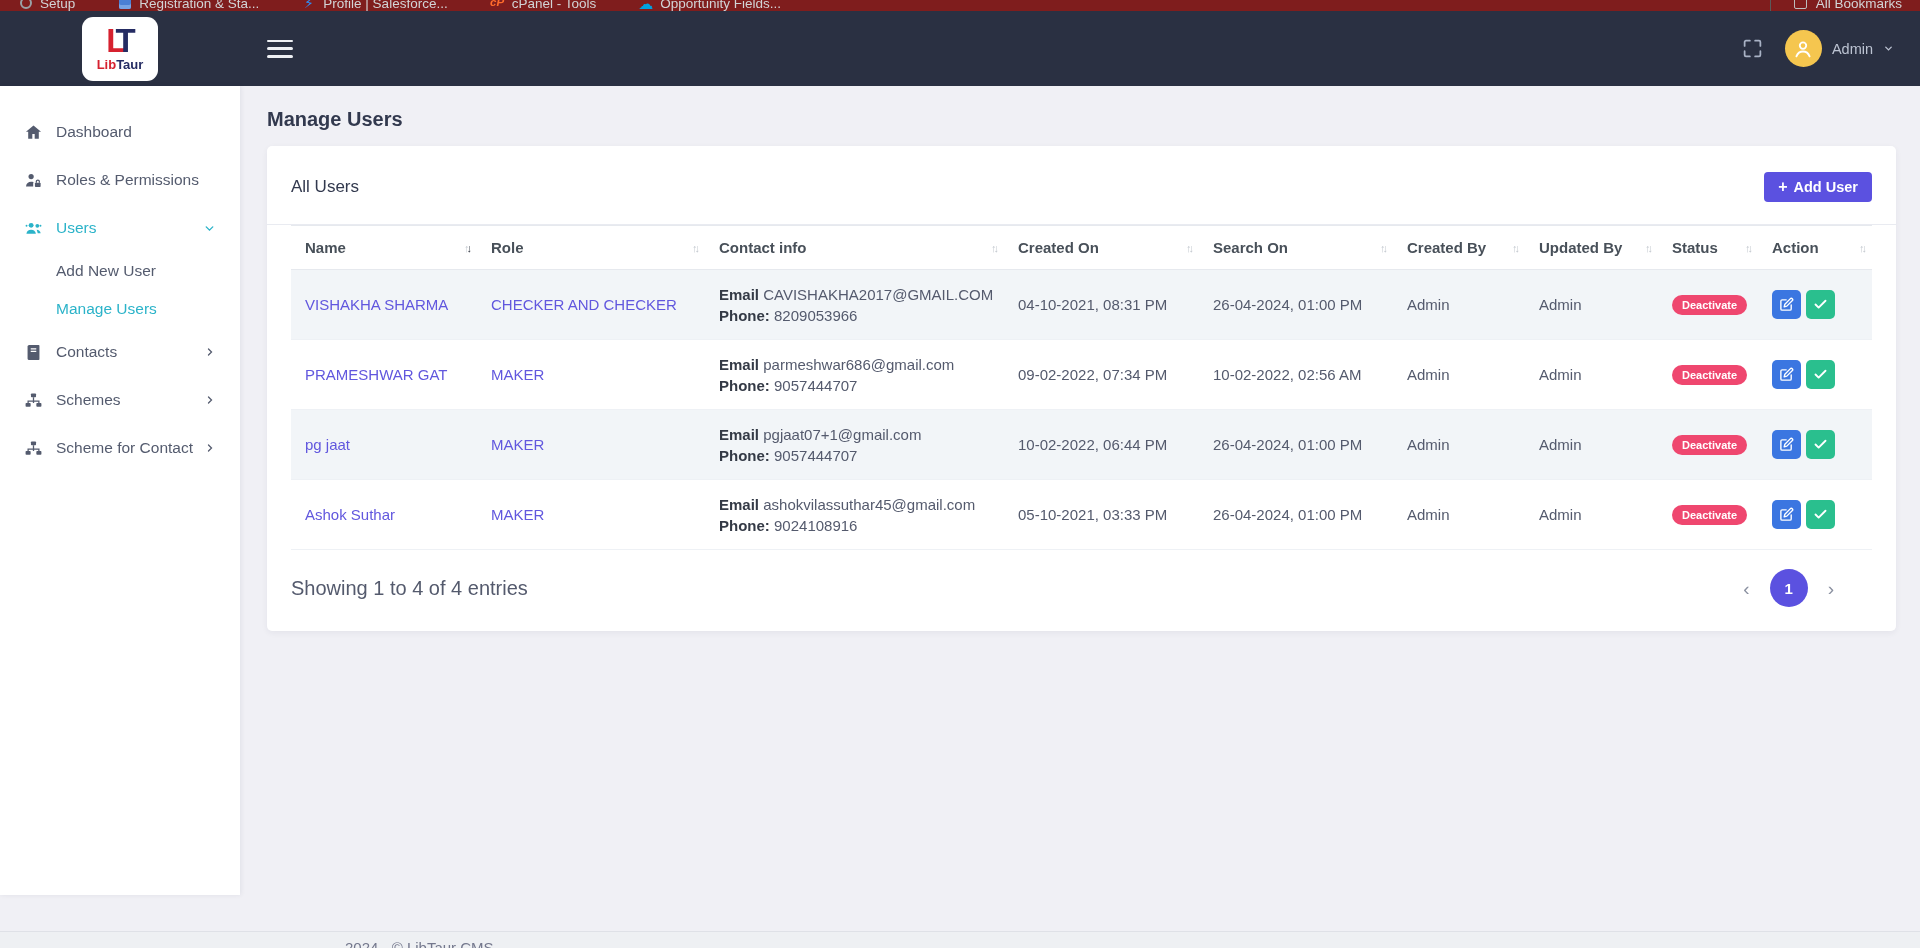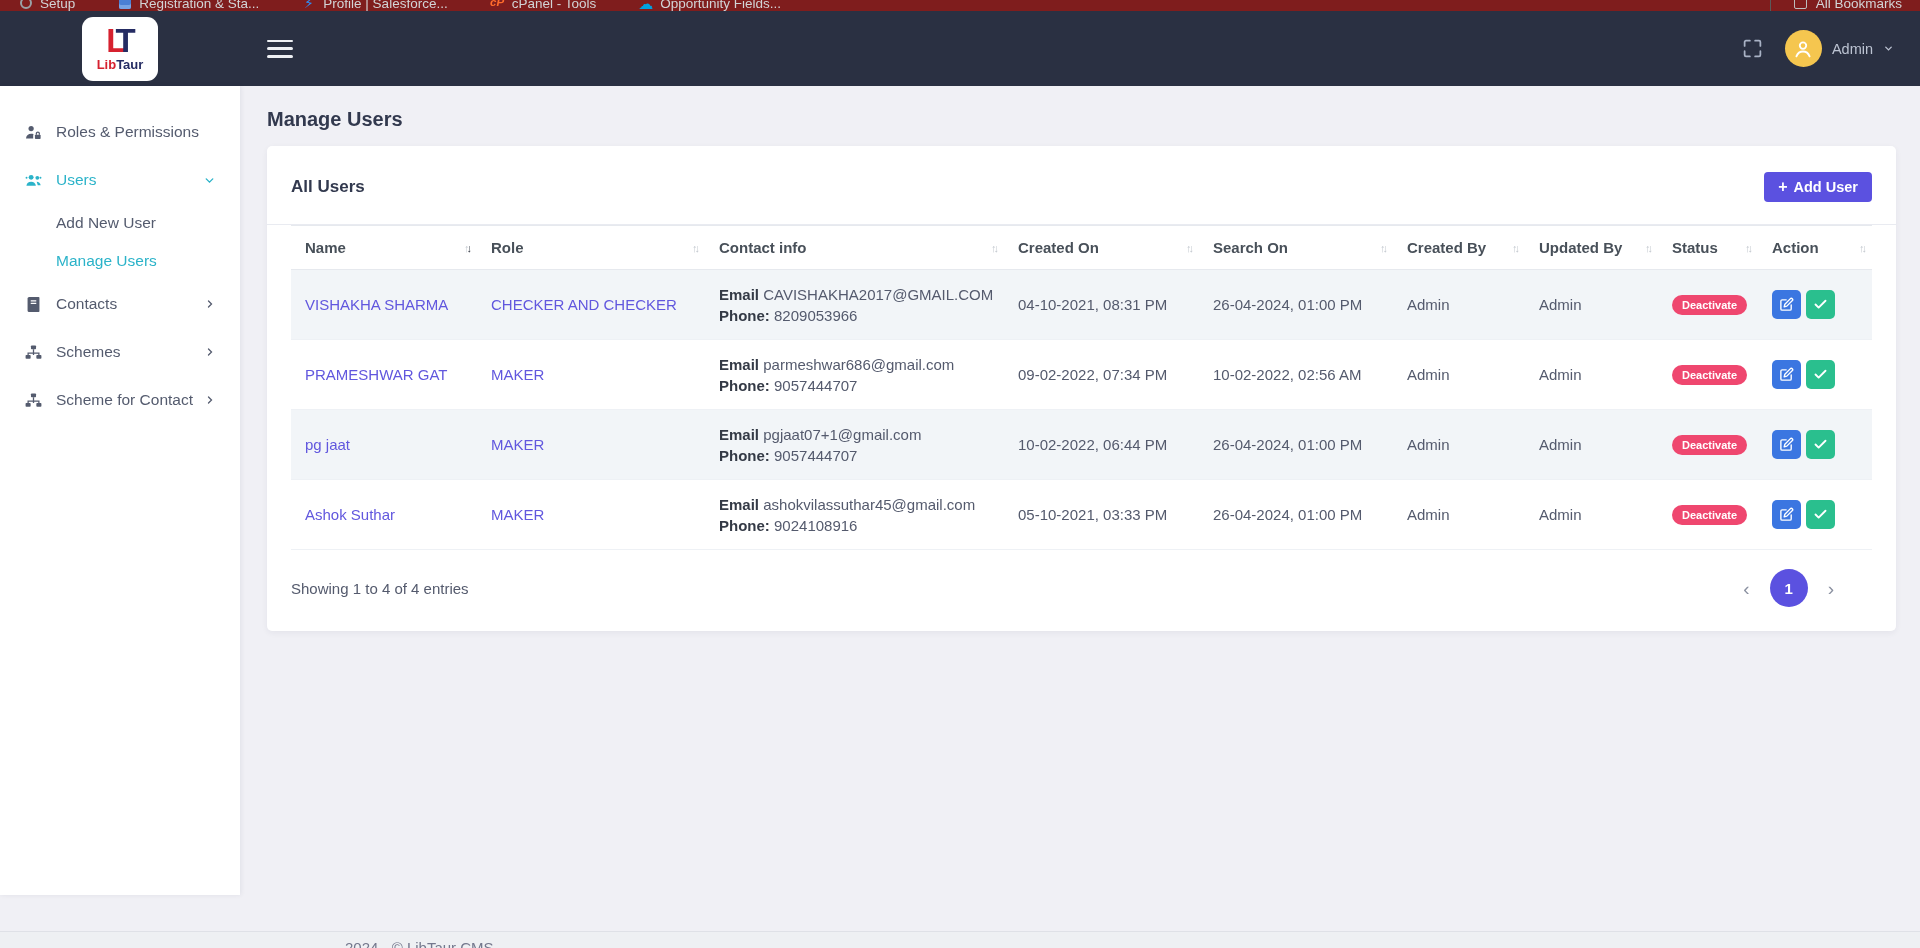--- a/index.html
+++ b/index.html
@@ -51,21 +51,21 @@
   .nav-item.active .nico svg { fill:#2bb3c9; }
   .nav-sub { display:flex; align-items:center; height:38px; padding-left:56px; color:#545b6e; font-size:15.5px; cursor:pointer; }
   .nav-sub.active { color:#2bb3c9; }
 
   .main { flex:1; padding:22px 24px 0 27px; }
   .page-title { font-size:20px; font-weight:700; color:#32394e; }
 
   
   .card { margin-top:15px; background:#fff; border-radius:5px; box-shadow:0 2px 6px rgba(30,40,60,0.06); padding:26px 24px 24px; }
   .card-head { display:flex; align-items:center; justify-content:space-between; }
-  .card-title { font-size:17px; font-weight:700; color:#32394e;text-align:right; }
+  .card-title { font-size:17px; font-weight:400; color:#32394e;text-align:right; }
   .btn-add { display:flex; align-items:center; gap:6px; background:#5b51e0; color:#fff; border:none; border-radius:4px; padding:7px 14px; font-size:14.5px; font-weight:600; cursor:pointer; font-family:inherit; }
   .btn-add .plus { font-size:16px; font-weight:700; line-height:1; }
   .card-divider { border:none; border-top:1px solid #e9ebf1; margin:22px -24px 0; }
 
   .controls { display:flex; align-items:center; justify-content:space-between; margin:18px 0 14px; }
   .ctl-left { display:flex; align-items:center; gap:9px; color:#545a6d; font-size:15px; }
   .pagesize { width:62px; height:31px; border:1px solid #ced4da; border-radius:4px; display:flex; align-items:center; justify-content:center; gap:9px; font-size:15px; color:#495057; cursor:pointer; background:#fff; }
   .stepper { display:flex; flex-direction:column; line-height:0.55; font-size:7.5px; color:#495057; }
   .ctl-right { display:flex; align-items:center; gap:9px; color:#545a6d; font-size:15px; }
   .search-input { width:174px; height:30px; border:1px solid #ced4da; border-radius:4px; padding:0 8px; font-size:14px; color:#495057; outline:none; font-family:inherit; background:#fff; }
@@ -80,21 +80,21 @@
   a.cell-link { color:#6157de; text-decoration:none; cursor:pointer; }
   .contact-line { line-height:21px; }
   .contact-line b { color:#343a46; font-weight:700; }
   .badge { display:inline-block; background:#ef476f; color:#fff; font-size:11px; font-weight:700; padding:4px 10px; border-radius:12px; cursor:pointer; }
   .actions { display:flex; gap:5px; }
   .abtn { width:29px; height:29px; border:none; border-radius:5px; display:flex; align-items:center; justify-content:center; cursor:pointer; }
   .abtn.edit { background:#3b76e1; }
   .abtn.check { background:#2abf8e; }
 
   .table-foot { display:flex; align-items:center; justify-content:space-between; margin-top:19px; }
-  .summary { font-size:15px; color:#545a6d; }
+  .summary { font-size:20px; color:#545a6d; }
   .pager { display:flex; align-items:center; gap:20px; margin-right:38px; }
   .pg-arrow { background:none; border:none; color:#8a90a0; font-size:19px; cursor:pointer; line-height:1; font-family:inherit; }
   .pg-num { width:38px; height:38px; border-radius:50%; background:#5b51e0; color:#fff; border:none; font-size:15px; font-weight:600; cursor:pointer; font-family:inherit; }
 
   
   .footer { position:absolute; left:0; right:0; bottom:0; height:17px; background:#eef0f3; border-top:1px solid #dfe1e7; overflow:visible; }
   .footer-text { position:absolute; left:345px; top:7px; font-size:15px; color:#74788d; white-space:nowrap; }
 </style>
 </head>
 <body>
@@ -166,20 +166,28 @@
       <span class="user-name">Admin</span>
       <svg width="11" height="11" viewBox="0 0 24 24" fill="none" stroke="#bcc3d2" stroke-width="3" stroke-linecap="round">
           <path d="m6 9 6 6 6-6"></path>
         </svg>
     </div>
   </header>
 
   <div class="app-body">
 
     <nav class="sidebar">
+      <div class="nav-item">
+        <span class="nico">
+            <svg width="19" height="19" viewBox="0 0 24 24">
+              <path d="M12 3 2.5 11h2.8v9h5.2v-6.2h3V20h5.2v-9h2.8z"></path>
+            </svg>
+          </span>
+        <span>Dashboard</span>
+      </div>
       <div class="nav-item">
         <span class="nico">
             <svg width="19" height="19" viewBox="0 0 24 24">
               <circle cx="9" cy="7" r="3.3"></circle>
               <path d="M2.5 19.5c.5-3.8 3-5.8 6.5-5.8 1.2 0 2.2.2 3.1.6-.3.5-.5 1.1-.5 1.7v3.5z"></path>
               <rect x="13.8" y="14.8" width="7.2" height="5.4" rx="1"></rect>
               <path d="M15.6 14.8v-1.5a1.9 1.9 0 0 1 3.8 0v1.5" fill="none" stroke="#545b6e" stroke-width="1.6"></path>
             </svg>
           </span>
         <span>Roles &amp; Permissions</span>

